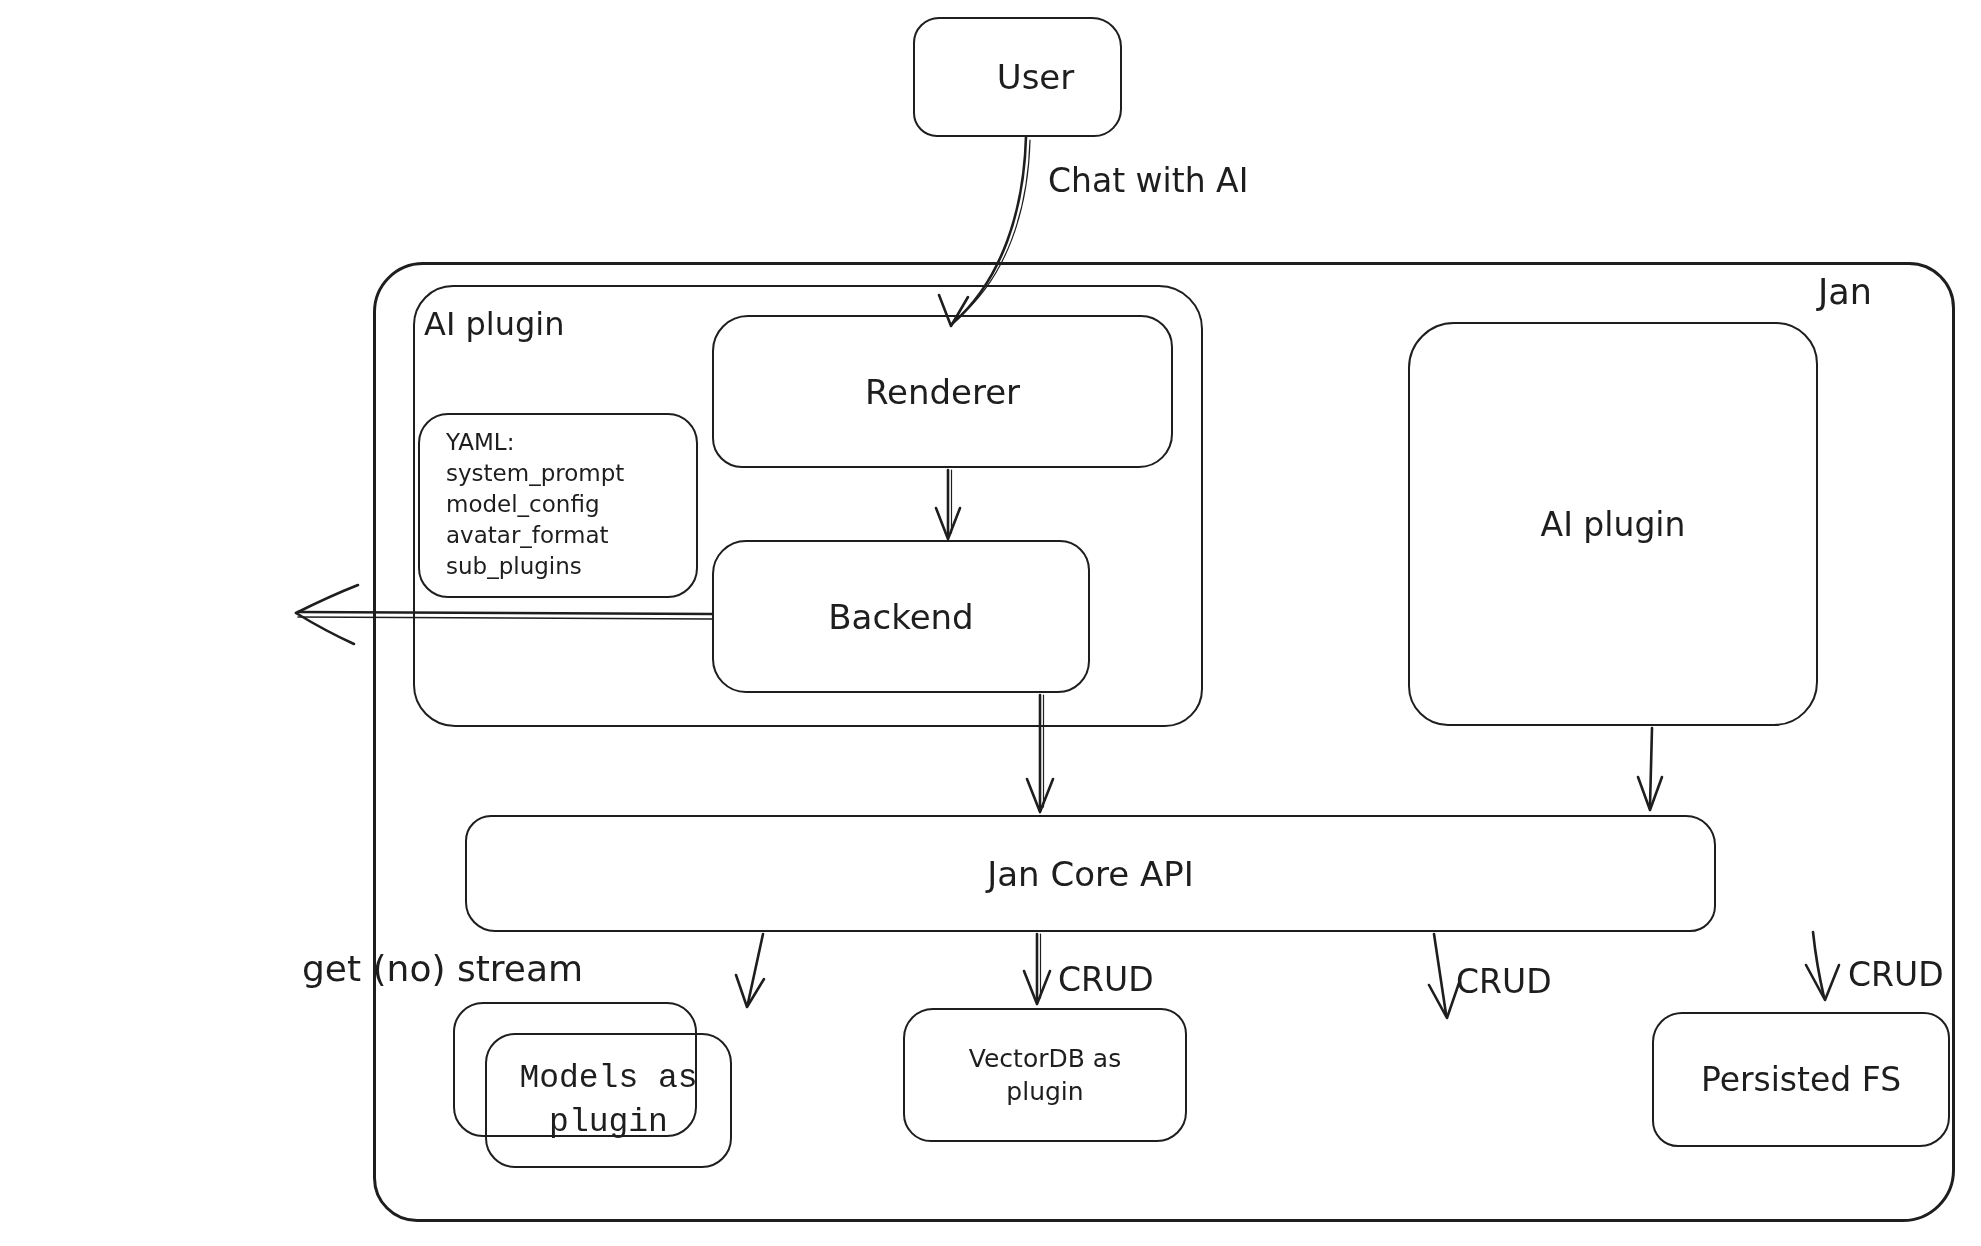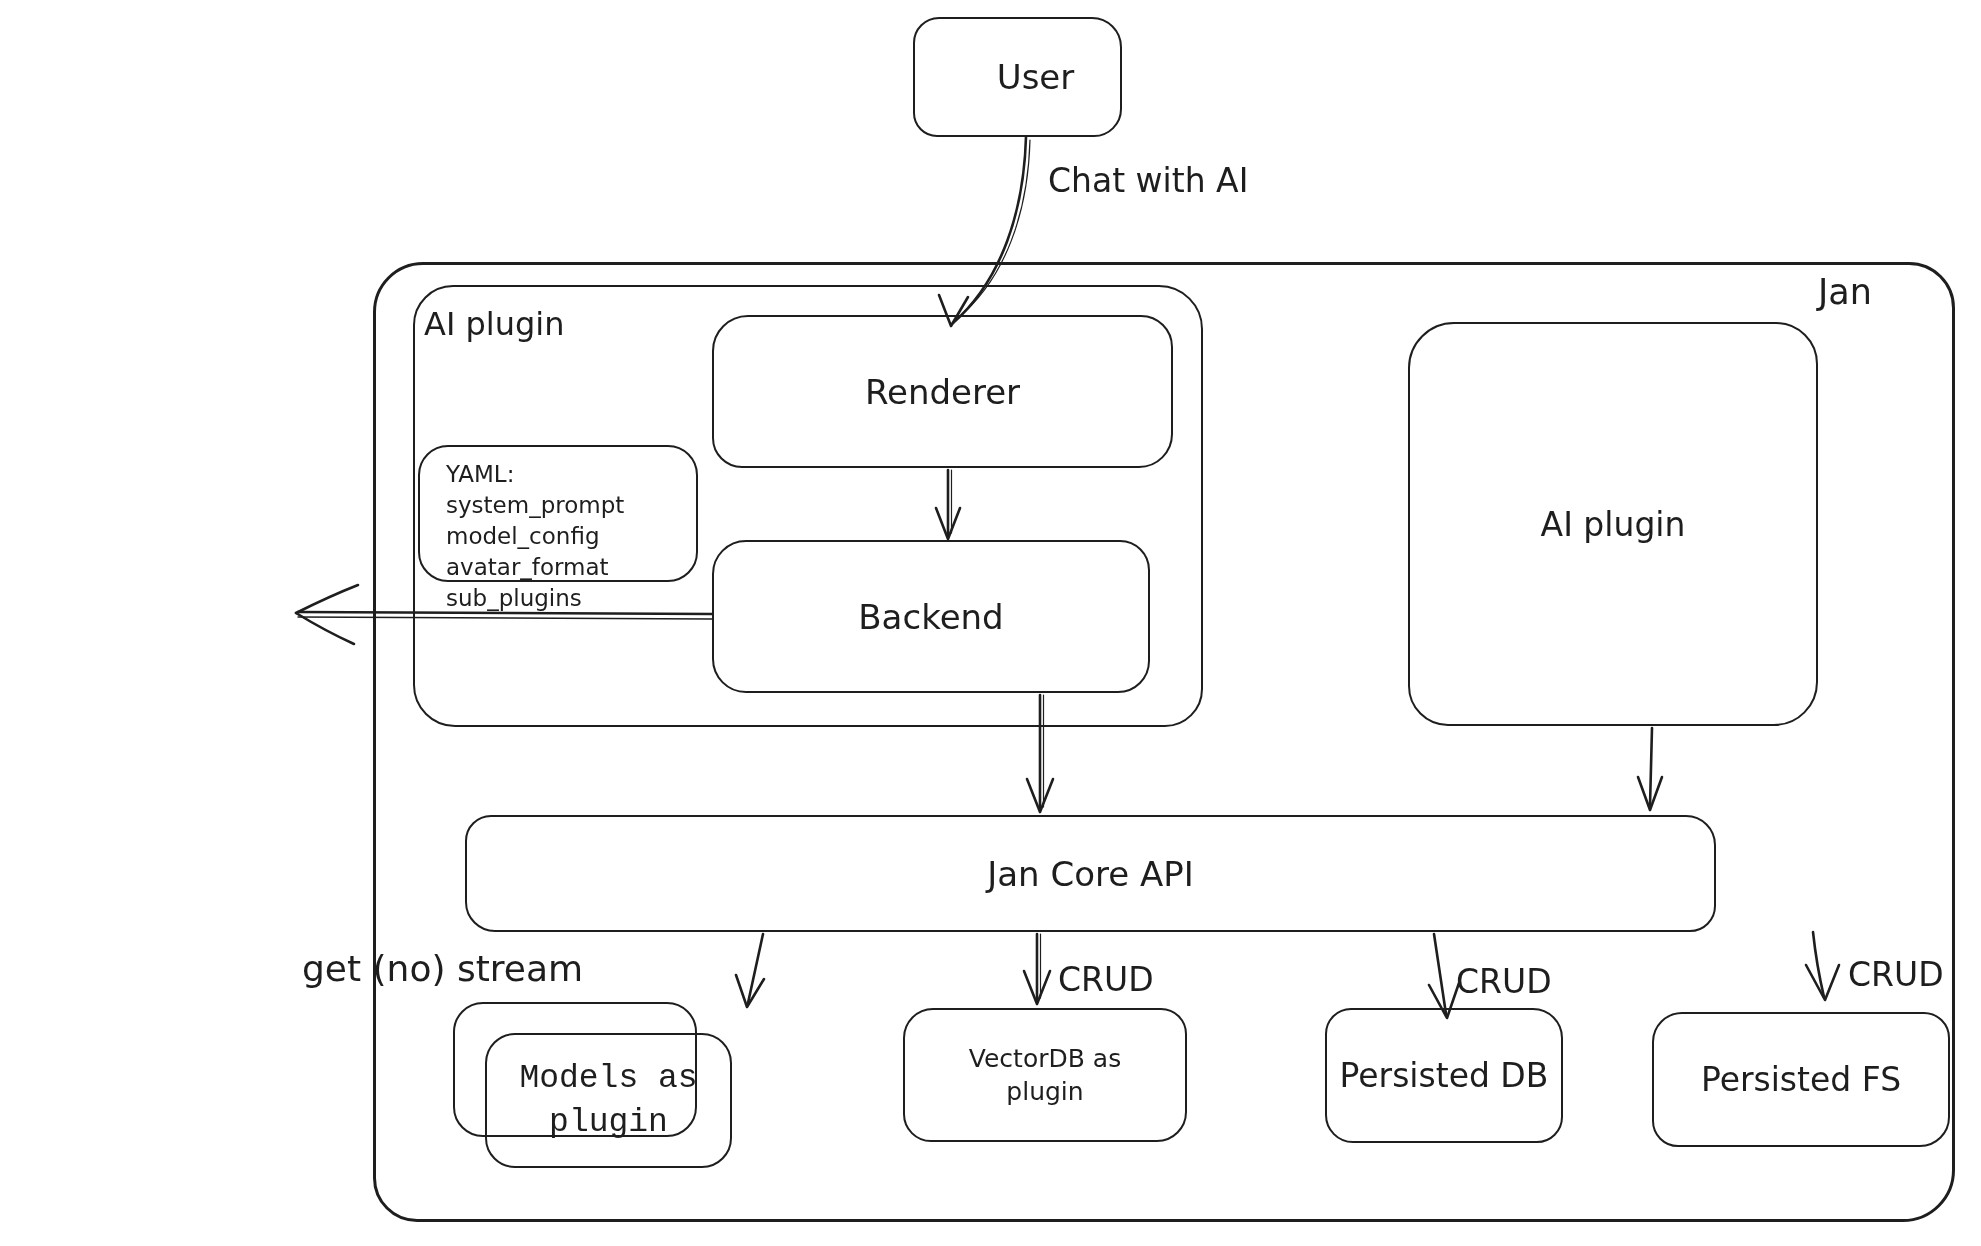--- a/index.html
+++ b/index.html
@@ -33,23 +33,23 @@
   .edges{position:absolute;left:0;top:0;pointer-events:none;}
   .edges path{stroke:#1e1e1e;fill:none;stroke-linecap:round;stroke-linejoin:round;}
 
   
   .user        {left:913px;  top:17px;   width:209px; height:120px; border-radius:26px 30px 28px 24px; font-size:34px;padding-left:36px;}
   .jan         {left:373px;  top:262px;  width:1582px;height:960px; border-radius:50px 46px 52px 44px;}
   .jan-title   {left:1818px; top:272px;  font-size:35px;}
   .ai-left     {left:413px;  top:285px;  width:790px; height:442px; border-radius:40px 44px 38px 42px; border-width:2.5px;}
   .ai-left-title{left:424px; top:305px;  font-size:32px;}
   .renderer    {left:712px;  top:315px;  width:461px; height:153px; border-radius:36px 32px 34px 30px; font-size:34px;}
-  .yamlnote    {left:418px;  top:413px;  width:280px; height:137px; border-radius:30px; align-items:flex-start; justify-content:flex-start;margin-top:32px;}
+  .yamlnote    {left:418px;  top:413px;  width:280px; height:185px; border-radius:30px; align-items:flex-start; justify-content:flex-start;}
   .yamlnote .yl{text-align:left; font-size:23px; line-height:31px; padding:12px 0 0 26px;}
-  .backend     {left:712px;  top:540px;  width:438px; height:153px; border-radius:34px 30px 32px 34px; font-size:34px;}
+  .backend     {left:712px;  top:540px;  width:378px; height:153px; border-radius:34px 30px 32px 34px; font-size:34px;}
   .docsources  {left:18px;   top:548px;  width:265px; height:140px; border-radius:34px 30px 36px 30px; font-size:35px;}
   .ai-right    {left:1408px; top:322px;  width:410px; height:404px; border-radius:46px 42px 44px 40px; font-size:33px;}
   .core        {left:465px;  top:815px;  width:1251px;height:117px; border-radius:26px 30px 26px 30px; font-size:34px;}
   .models-back {left:453px;  top:1002px; width:244px; height:135px; border-radius:30px;}
   .models-front{left:485px;  top:1033px; width:247px; height:135px; border-radius:30px;}
   .models-label{left:485px;  top:1042px; width:247px; height:118px; position:absolute; display:flex;align-items:center;justify-content:center;text-align:center;font-size:33px;line-height:1.33;font-family:Liberation Mono, monospace;}
   .vectordb    {left:903px;  top:1008px; width:284px; height:134px; border-radius:30px 26px 30px 28px; font-size:25px; line-height:1.33; padding:0 27px;}
   .pdb         {left:1325px; top:1008px; width:238px; height:135px; border-radius:26px 30px 26px 28px; font-size:33px;}
   .pfs         {left:1652px; top:1012px; width:298px; height:135px; border-radius:30px 26px 30px 26px; font-size:33px;}
 
@@ -148,21 +148,18 @@
   <div class="lbl crud-fs">CRUD</div>
 
   <div class="box models-back"></div>
   <div class="box models-front"></div>
   <div class="models-label">Models as plugin</div>
 
   <div class="box vectordb">
     <span>VectorDB as plugin</span>
   </div>
 
-  <div class="box pdb">
-    <span>Persisted DB</span>
-  </div>
 
   <div class="box pfs">
     <span>Persisted FS</span>
   </div>
 
 </div>
 
 </body></html>

